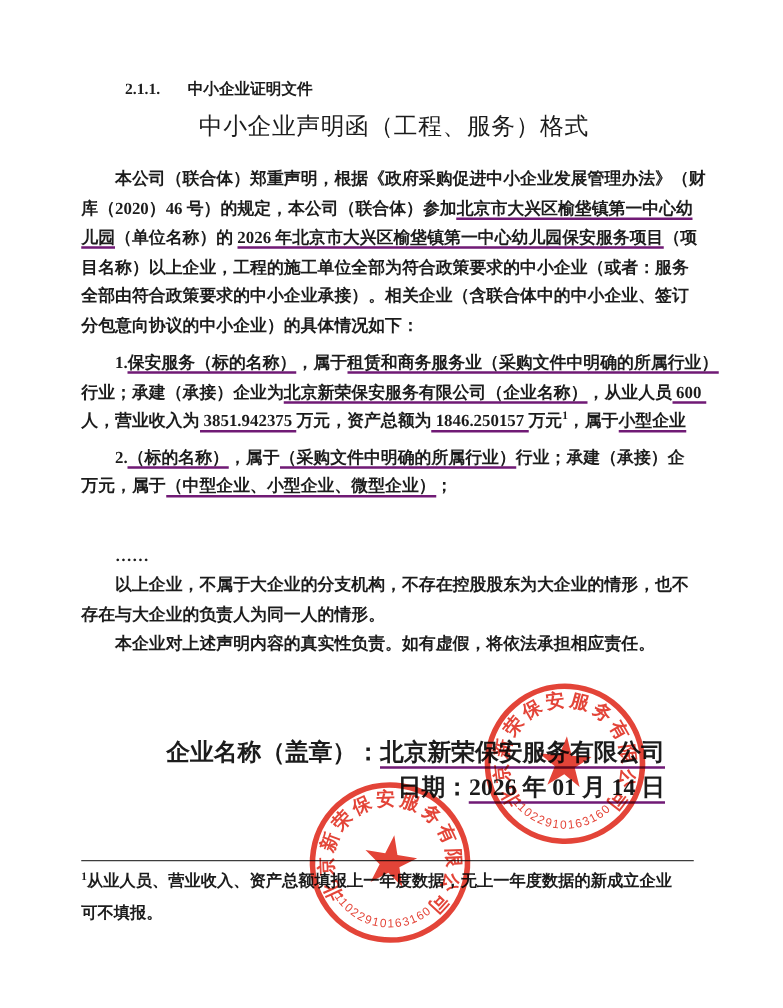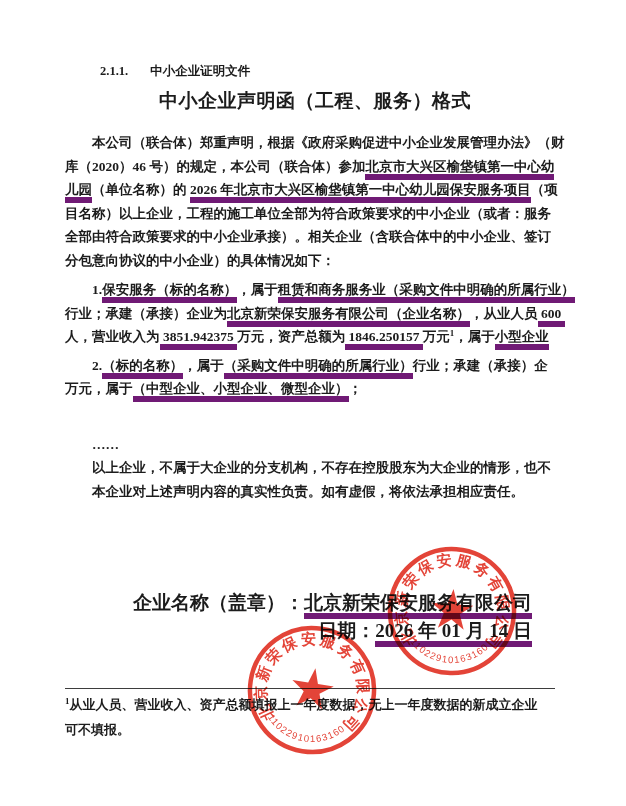--- a/index.html
+++ b/index.html
@@ -3,28 +3,28 @@
 <meta charset="utf-8">
 <style>
   html,body{margin:0;padding:0;background:#ffffff;}
   .page{
     position:relative;width:626px;height:778px;background:#ffffff;overflow:hidden;
     font-family:"Liberation Serif","DejaVu Serif",serif;color:#1c1c1c;
   }
   .sec-heading{position:absolute;left:100px;top:63px;font-size:12.5px;font-weight:bold;white-space:nowrap;}
   .sec-heading .num{margin-right:22px;}
   .title{position:absolute;left:65px;top:88px;width:500px;margin:0;text-align:center;
-         font-size:19px;font-weight:bold;letter-spacing:0.5px;}
+         font-size:19px;font-weight:normal;letter-spacing:0.5px;}
   .body-text{position:absolute;left:65px;top:131px;width:500px;font-size:13.5px;line-height:23.5px;}
   .ln{white-space:nowrap;font-weight:bold;}
   .fi{text-indent:27px;}
   .q1{margin-top:6px;}
   .q2{margin-top:5px;}
   .ellip{margin-top:32px;}
-  .u{border-bottom:6px solid #701a75;}
+  .u{border-bottom:2px solid #701a75;}
   .blank{display:inline-block;border-bottom:1px solid #1c1c1c;height:12px;vertical-align:baseline;}
   .b1{width:34px;}.b2{width:34px;}.b3{width:38px;}
   sup{font-size:9px;line-height:0;}
   .sig{position:absolute;top:589px;right:94px;text-align:right;font-size:19px;line-height:28px;white-space:nowrap;}
   .fnsep{position:absolute;left:65px;top:688px;width:490px;height:0;border-top:1.5px solid #3d3d3d;}
   .fn{position:absolute;left:65px;top:692px;width:500px;font-size:13px;line-height:25px;}
   .stamp{position:absolute;width:136px;height:136px;mix-blend-mode:multiply;opacity:0.88;}
   .s1{left:384px;top:543px;transform:rotate(4deg);}
   .s2{left:244px;top:622px;transform:rotate(9deg);}
   .stamp .ring{fill:none;stroke-width:4.5px;}
@@ -55,20 +55,21 @@
     <div class="ln fi q1"><span>1.</span><span class="u">保安服务（标的名称）</span><span>，属于</span><span class="u">租赁和商务服务业（采购文件中明确的所属行业）</span></div>
     <div class="ln"><span>行业；承建（承接）企业为</span><span class="u">北京新荣保安服务有限公司（企业名称）</span><span>，从业人员</span><span class="u">&nbsp;600&nbsp;</span></div>
     <div class="ln"><span>人，营业收入为</span><span class="u">&nbsp;3851.942375&nbsp;</span><span>万元，资产总额为</span><span class="u">&nbsp;1846.250157&nbsp;</span><span>万元</span><sup>1</sup><span>，属于</span><span class="u">小型企业</span></div>
 
     <div class="ln fi q2"><span>2.</span><span class="u">（标的名称）</span><span>，属于</span><span class="u">（采购文件中明确的所属行业）</span><span>行业；承建（承接）企</span></div>
     <div class="ln"><span>万元，属于</span><span class="u">（中型企业、小型企业、微型企业）</span><span>；</span></div>
 
     <div class="ln fi ellip"><span>……</span></div>
 
     <div class="ln fi"><span>以上企业，不属于大企业的分支机构，不存在控股股东为大企业的情形，也不</span></div>
+    <div class="ln"><span>存在与大企业的负责人为同一人的情形。</span></div>
 
     <div class="ln fi"><span>本企业对上述声明内容的真实性负责。如有虚假，将依法承担相应责任。</span></div>
   </div>
 
   <div class="sig">
     <div class="ln"><span>企业名称（盖章）：</span><span class="u">北京新荣保安服务有限公司</span></div>
     <div class="ln"><span>日期：</span><span class="u">2026 年 01 月 14 日</span></div>
   </div>
 
   <div class="fnsep"></div>

